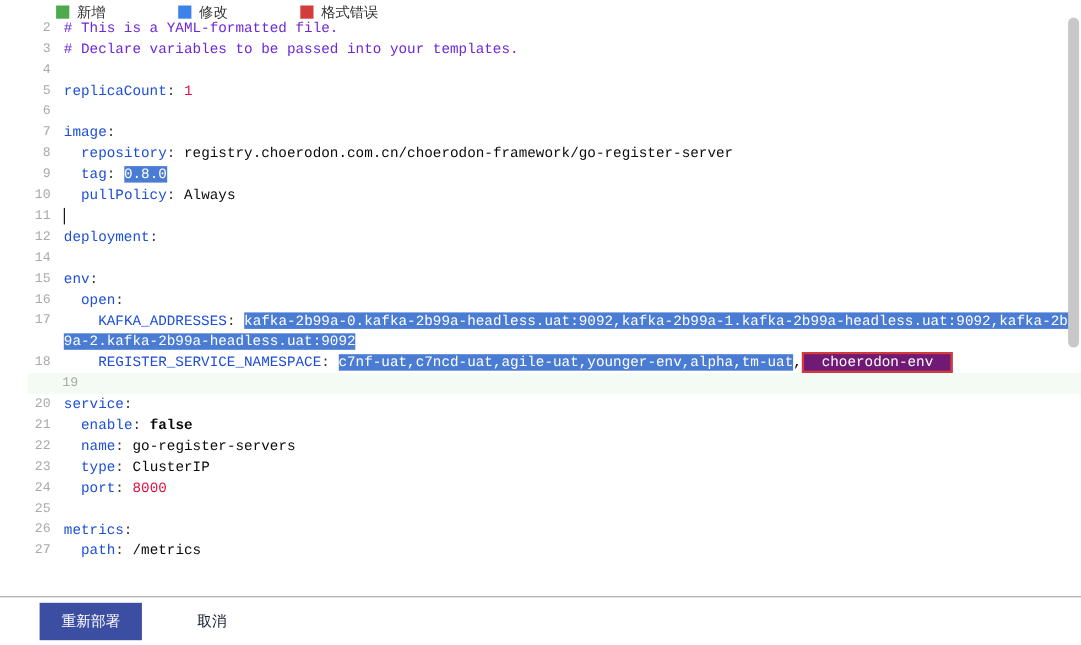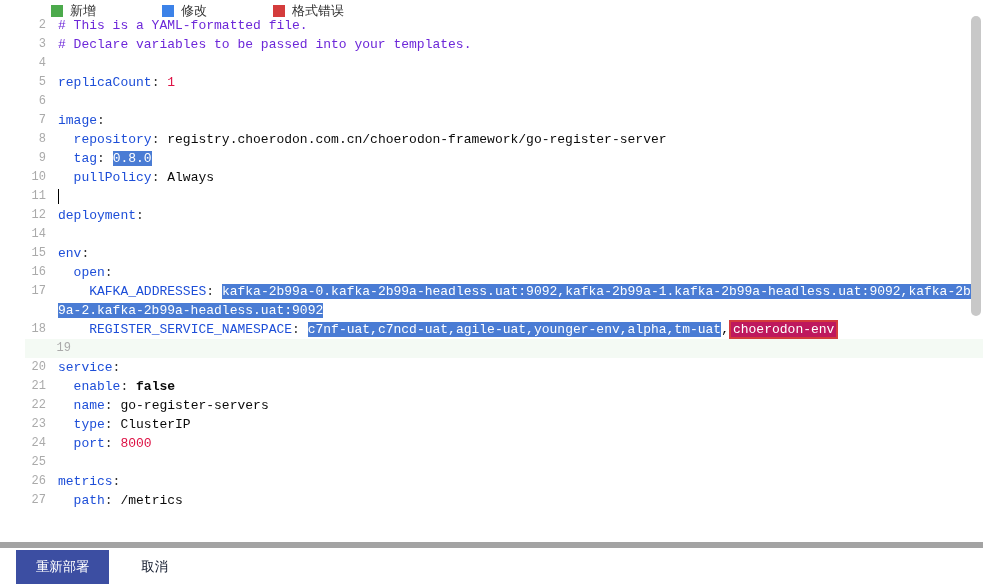--- a/index.html
+++ b/index.html
@@ -54,43 +54,44 @@
   word-break: break-all;
 }
 .row-hl { background: #f4faf4; margin-left: 25px; }
 .comment { color: #6d28d9; }
 .key { color: #1d4ed8; }
 .colon { color: #333; }
 .val-num { color: #d14; }
 .val-str { color: #0a0a0a; }
 .val-false { color: #0a0a0a; font-weight: bold; }
 .hl { background: #4a7cd4; color: #ffffff; }
-.hl-red-border { border: 2px solid #d43c3c; padding: 0 2px; background: #be185d; color: #fff; text-align: center; }
+.hl-red-border { border: 2px solid #d43c3c; padding: 0 16px; background: #701a75; color: #fff; text-align: center; }
 .cursor { border-left: 1px solid #000; display: inline-block; height: 15px; vertical-align: middle; }
 
 .scrollbar {
   position: absolute;
   right: 2px;
   top: 16px;
   width: 10px;
   height: 300px;
   background: #c8c8c8;
   border-radius: 5px;
 }
 
 .footer {
   position: absolute;
   bottom: 0;
   left: 0;
   right: 0;
   height: 44px;
-  border-top: 6px solid #a3a3a3;
+  border-top: 1px solid #a3a3a3;
   display: flex;
   align-items: center;
-  padding: 0 16px;
+  padding: 0 36px;
+  gap: 18px;
   font-family: -apple-system, "Microsoft YaHei", sans-serif;
   font-size: 13px;
 }
 .btn-primary {
   background: #3c4ea2;
   color: #fff;
   border: none;
   padding: 8px 20px;
   cursor: pointer;
 }

